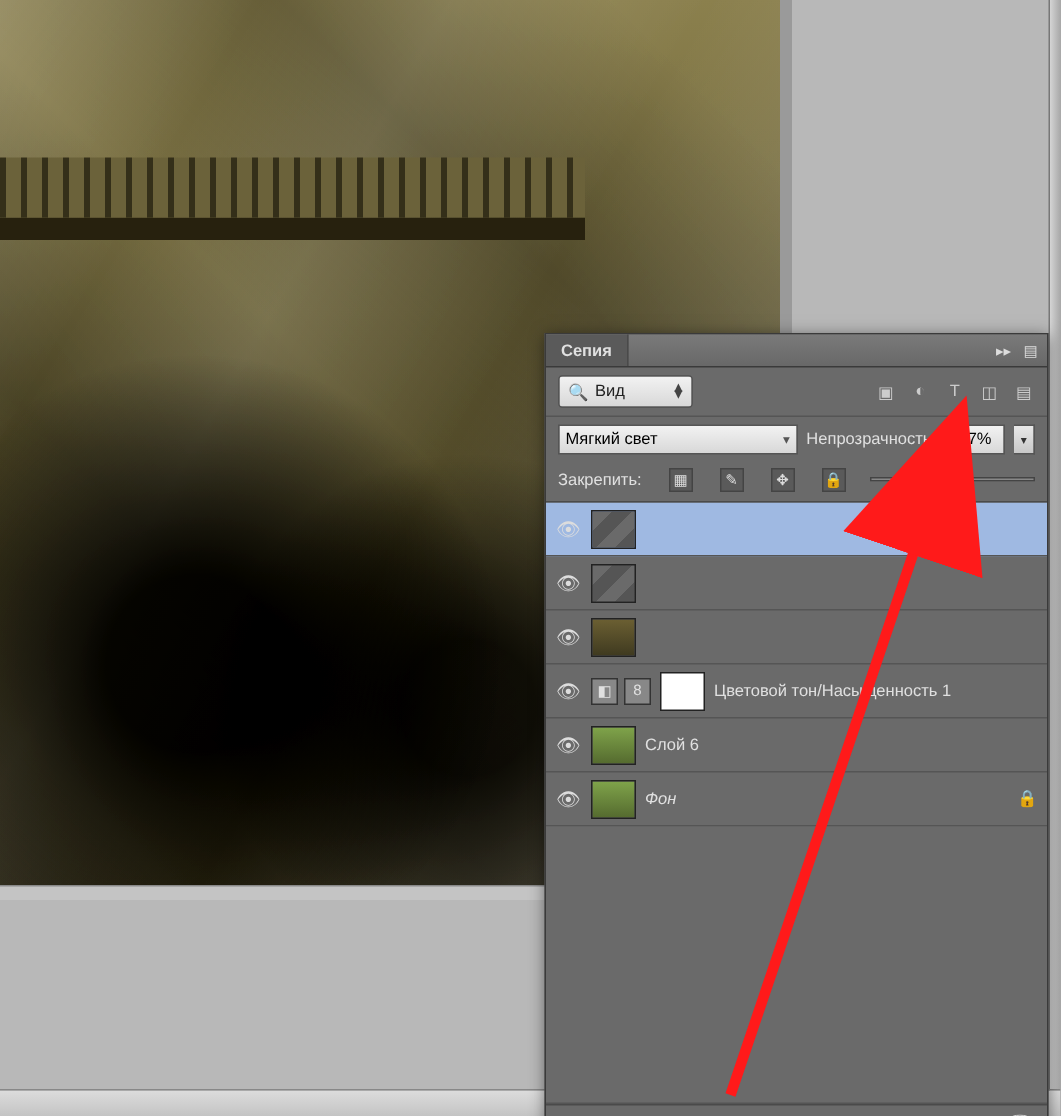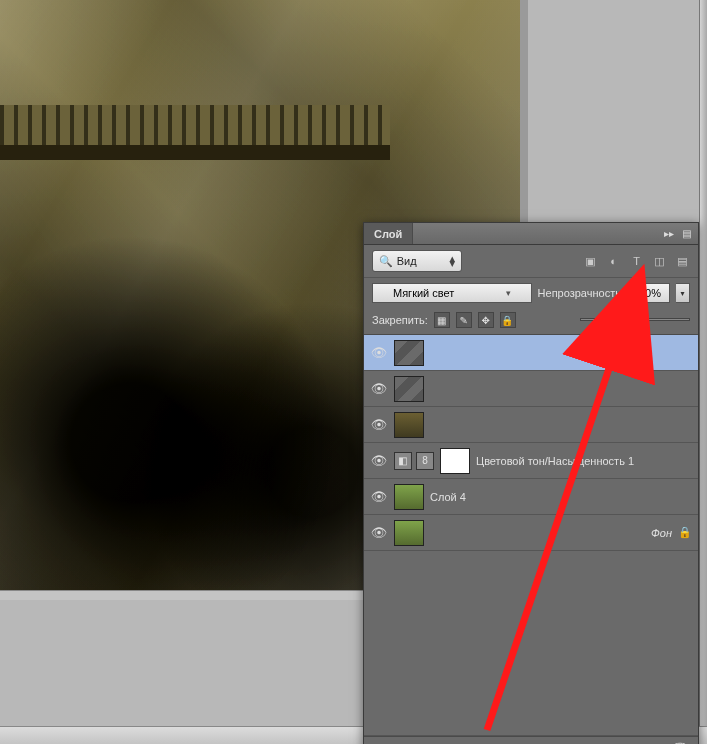--- a/index.html
+++ b/index.html
@@ -34,45 +34,45 @@
 .panel-tab.active { background:#5a5a5a; font-weight:bold;}
 .panel-tabs-right { margin-left:auto; display:flex; align-items:center; gap:4px; padding:0 4px;}
 .icon-sm { width:14px; height:14px; display:inline-flex; align-items:center; justify-content:center; color:#ddd; font-size:10px; }
 
 .row { display:flex; align-items:center; padding:5px 8px; gap:6px; border-bottom:1px solid #555; }
 .filter-select { flex:1; display:flex; align-items:center; background:linear-gradient(#f2f2f2,#d8d8d8); border:1px solid #555; border-radius:3px; height:22px; padding:0 6px; font-size:11px; color:#222; cursor:pointer; position:relative;}
 .filter-select.sm { flex:none; width:90px; }
 .filter-select .arrows { margin-left:auto; display:flex; flex-direction:column; line-height:5px; color:#444;}
 
 .blend-row { display:flex; align-items:center; gap:6px; padding:5px 8px; }
-.blend-select { flex:1; background:linear-gradient(#f2f2f2,#d8d8d8); border:1px solid #555; height:20px; padding:0 20px; font-size:11px; display:flex; align-items:center; cursor:pointer; position:relative;}
+.blend-select { flex:1; background:linear-gradient(#f2f2f2,#d8d8d8); border:1px solid #555; height:20px; padding:0 4px; font-size:11px; display:flex; align-items:center; cursor:pointer; position:relative;}
 .blend-select::after { content:"▾"; margin-left:auto; color:#555; font-size:9px;}
 .opacity-label { font-size:11px; color:#e0e0e0; white-space:nowrap;}
 .opacity-input { width:40px; height:20px; background:linear-gradient(#f2f2f2,#d8d8d8); border:1px solid #555; font-size:11px; text-align:center; display:flex; align-items:center; justify-content:center;}
 .opacity-dd { width:14px; height:20px; background:linear-gradient(#e8e8e8,#c8c8c8); border:1px solid #555; border-left:none; display:flex; align-items:center; justify-content:center; font-size:8px; color:#333;}
 
-.lock-row { display:flex; align-items:center; padding:4px 8px 6px; gap:6px; border-bottom:1px solid #4a4a4a; position:relative;}
+.lock-row { display:flex; align-items:center; padding:4px 8px 6px; gap:18px; border-bottom:1px solid #4a4a4a; position:relative;}
 .lock-label { font-size:11px; color:#e0e0e0; }
 .lock-icon { width:16px; height:16px; display:flex; align-items:center; justify-content:center; color:#ddd; background:#5a5a5a; border:1px solid #444; font-size:10px; cursor:pointer;}
 .slider-wrap { position:absolute; right:8px; top:2px; width:110px; height:18px;}
 .slider-track { position:absolute; left:0; right:0; top:8px; height:3px; background:#888; border:1px solid #444;}
 .slider-thumb { position:absolute; top:3px; width:10px; height:12px; background:linear-gradient(#eee,#bbb); border:1px solid #333; border-radius:1px;}
 
 
 .layers-list { background:#6a6a6a; }
 .layer { display:flex; align-items:center; height:36px; border-bottom:1px solid #555; padding:0 6px; gap:6px; font-size:11px; color:#e0e0e0; cursor:pointer;}
 .layer.selected { background:#9fb9e2; color:#000; }
 .vis { width:18px; height:18px; display:flex; align-items:center; justify-content:center; color:#ddd; font-size:13px;}
 .thumb { width:30px; height:26px; border:1px solid #222; background:#666; flex:none;}
 .thumb.texture { background:linear-gradient(135deg,#6a6a6a 25%, #555 25% 50%, #6a6a6a 50% 75%, #555 75%);}
 .thumb.sepia  { background:linear-gradient(#6b5f32,#3f3a20);}
 .thumb.color  { background:linear-gradient(#7fa34a,#556b2f);}
 .thumb.white  { background:#fff;}
 .name { flex:1; white-space:nowrap; overflow:hidden; }
-.name.italic { font-style:italic;text-align:right; }
+.name.italic { font-style:italic; }
 .lock-small { width:14px; color:#333; font-size:11px;}
 .adj-extras { display:flex; align-items:center; gap:4px;}
 .adj-link { width:18px; height:18px; border:1px solid #333; background:#888; display:flex; align-items:center; justify-content:center; font-size:10px;}
 
 
 .panel-footer { display:flex; align-items:center; justify-content:flex-end; gap:10px; height:24px; padding:0 10px; border-top:1px solid #4a4a4a; background:#6a6a6a;}
 .foot-icon { width:16px; height:16px; color:#d0d0d0; display:flex; align-items:center; justify-content:center; font-size:12px; cursor:pointer;}
 
 
 .arrow-svg { position:absolute; left:0; top:0; width:707px; height:744px; pointer-events:none;}
@@ -89,21 +89,21 @@
   <div class="canvas-img">
     <div class="bridge"></div>
   </div>
   <div class="canvas-bottom"></div>
 </div>
 <div class="scroll-right"></div>
 <div class="statusbar"></div>
 
 <div class="panel">
   <div class="panel-tabs">
-    <div class="panel-tab active">Слой</div>
+    <div class="panel-tab active">Сепия</div>
     <div class="panel-tabs-right">
       <span class="icon-sm collapse-icons">▸▸</span>
       <span class="icon-sm">▤</span>
     </div>
   </div>
 
   <div class="row">
     <div class="filter-select sm">
       <span style="margin-right:4px;color:#666">🔍</span>
       <span>Вид</span>
@@ -116,21 +116,21 @@
       <span class="t-icon">◫</span>
       <span class="t-icon">▤</span>
     </div>
   </div>
 
   <div class="blend-row">
     <div class="blend-select">
       <span>Мягкий свет</span>
     </div>
     <span class="opacity-label">Непрозрачность:</span>
-    <div class="opacity-input">50%</div>
+    <div class="opacity-input">97%</div>
     <div class="opacity-dd">▾</div>
   </div>
 
   <div class="lock-row">
     <span class="lock-label">Закрепить:</span>
     <span class="lock-icon">▦</span>
     <span class="lock-icon">✎</span>
     <span class="lock-icon">✥</span>
     <span class="lock-icon">🔒</span>
     <div class="slider-wrap">
@@ -157,21 +157,21 @@
         <div class="adj-extras">
           <span class="adj-link">◧</span>
           <span class="adj-link">8</span>
         </div>
         <div class="thumb white"></div>
         <span class="name">Цветовой тон/Насыщенность 1</span>
       </div>
       <div class="layer">
         <span class="vis">👁</span>
         <div class="thumb color"></div>
-        <span class="name">Слой 4</span>
+        <span class="name">Слой 6</span>
       </div>
       <div class="layer">
         <span class="vis">👁</span>
         <div class="thumb color"></div>
         <span class="name italic">Фон</span>
         <span class="lock-small">🔒</span>
       </div>
     </div>
 
   <div class="panel-empty-space"></div>

